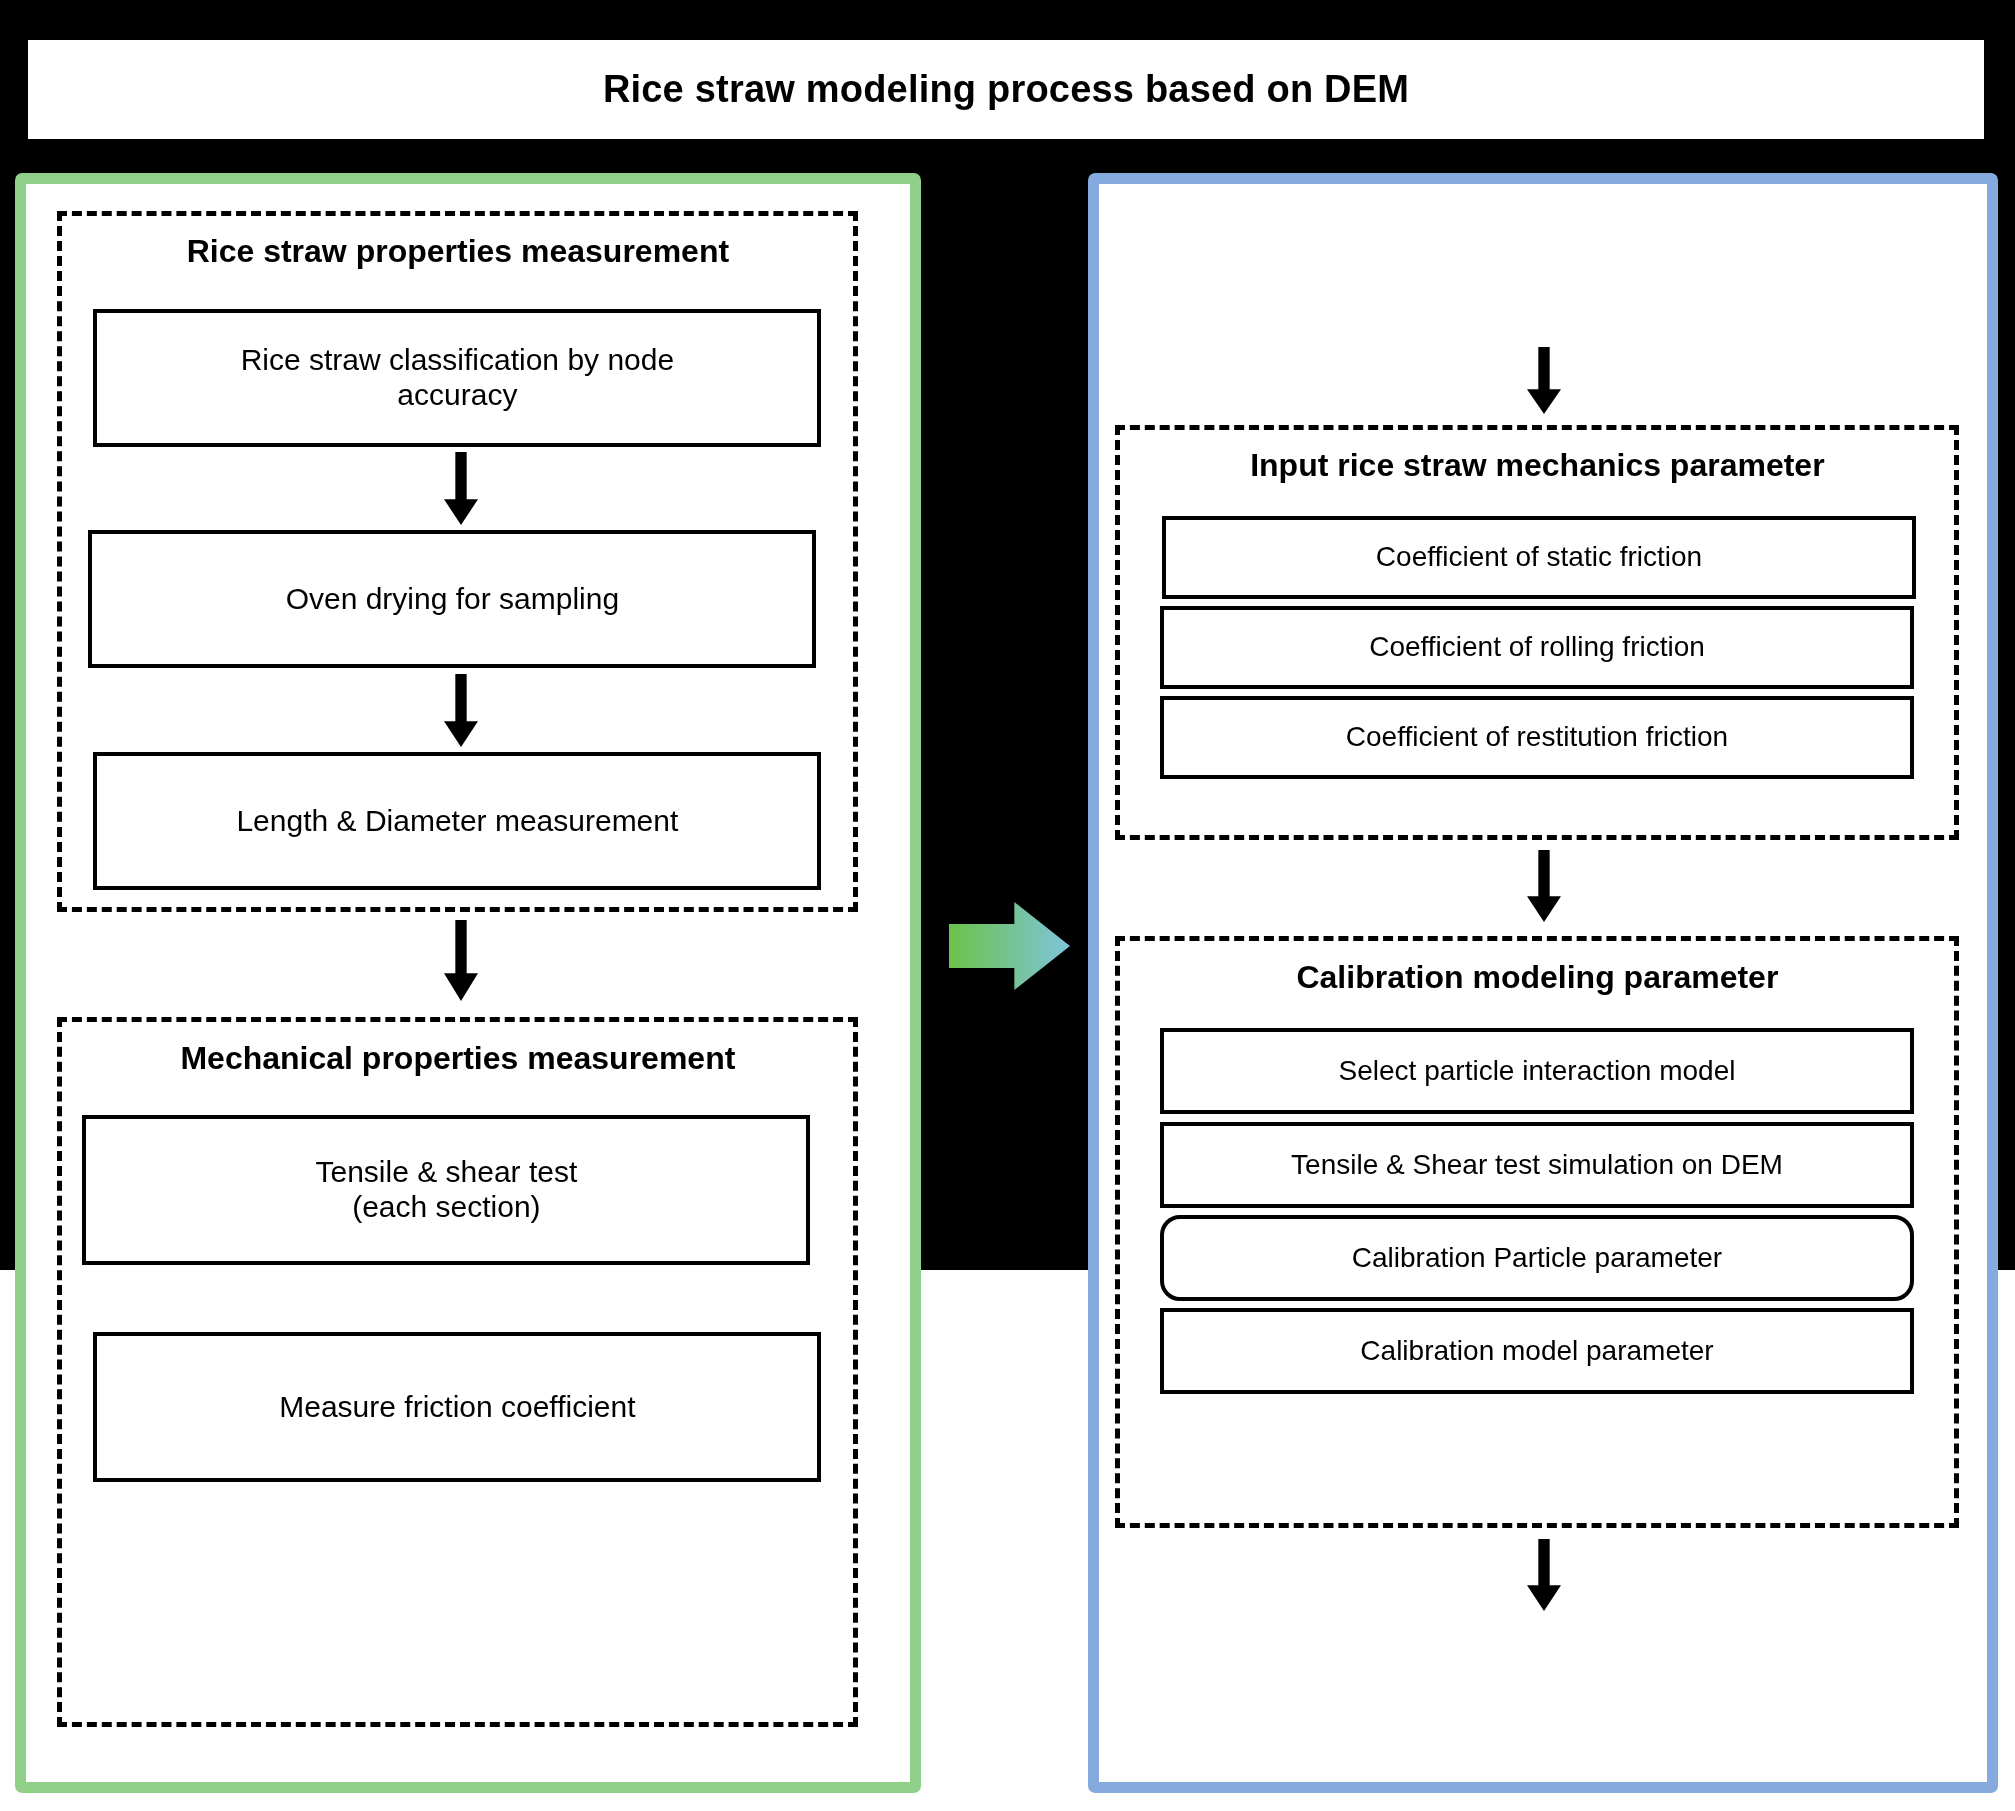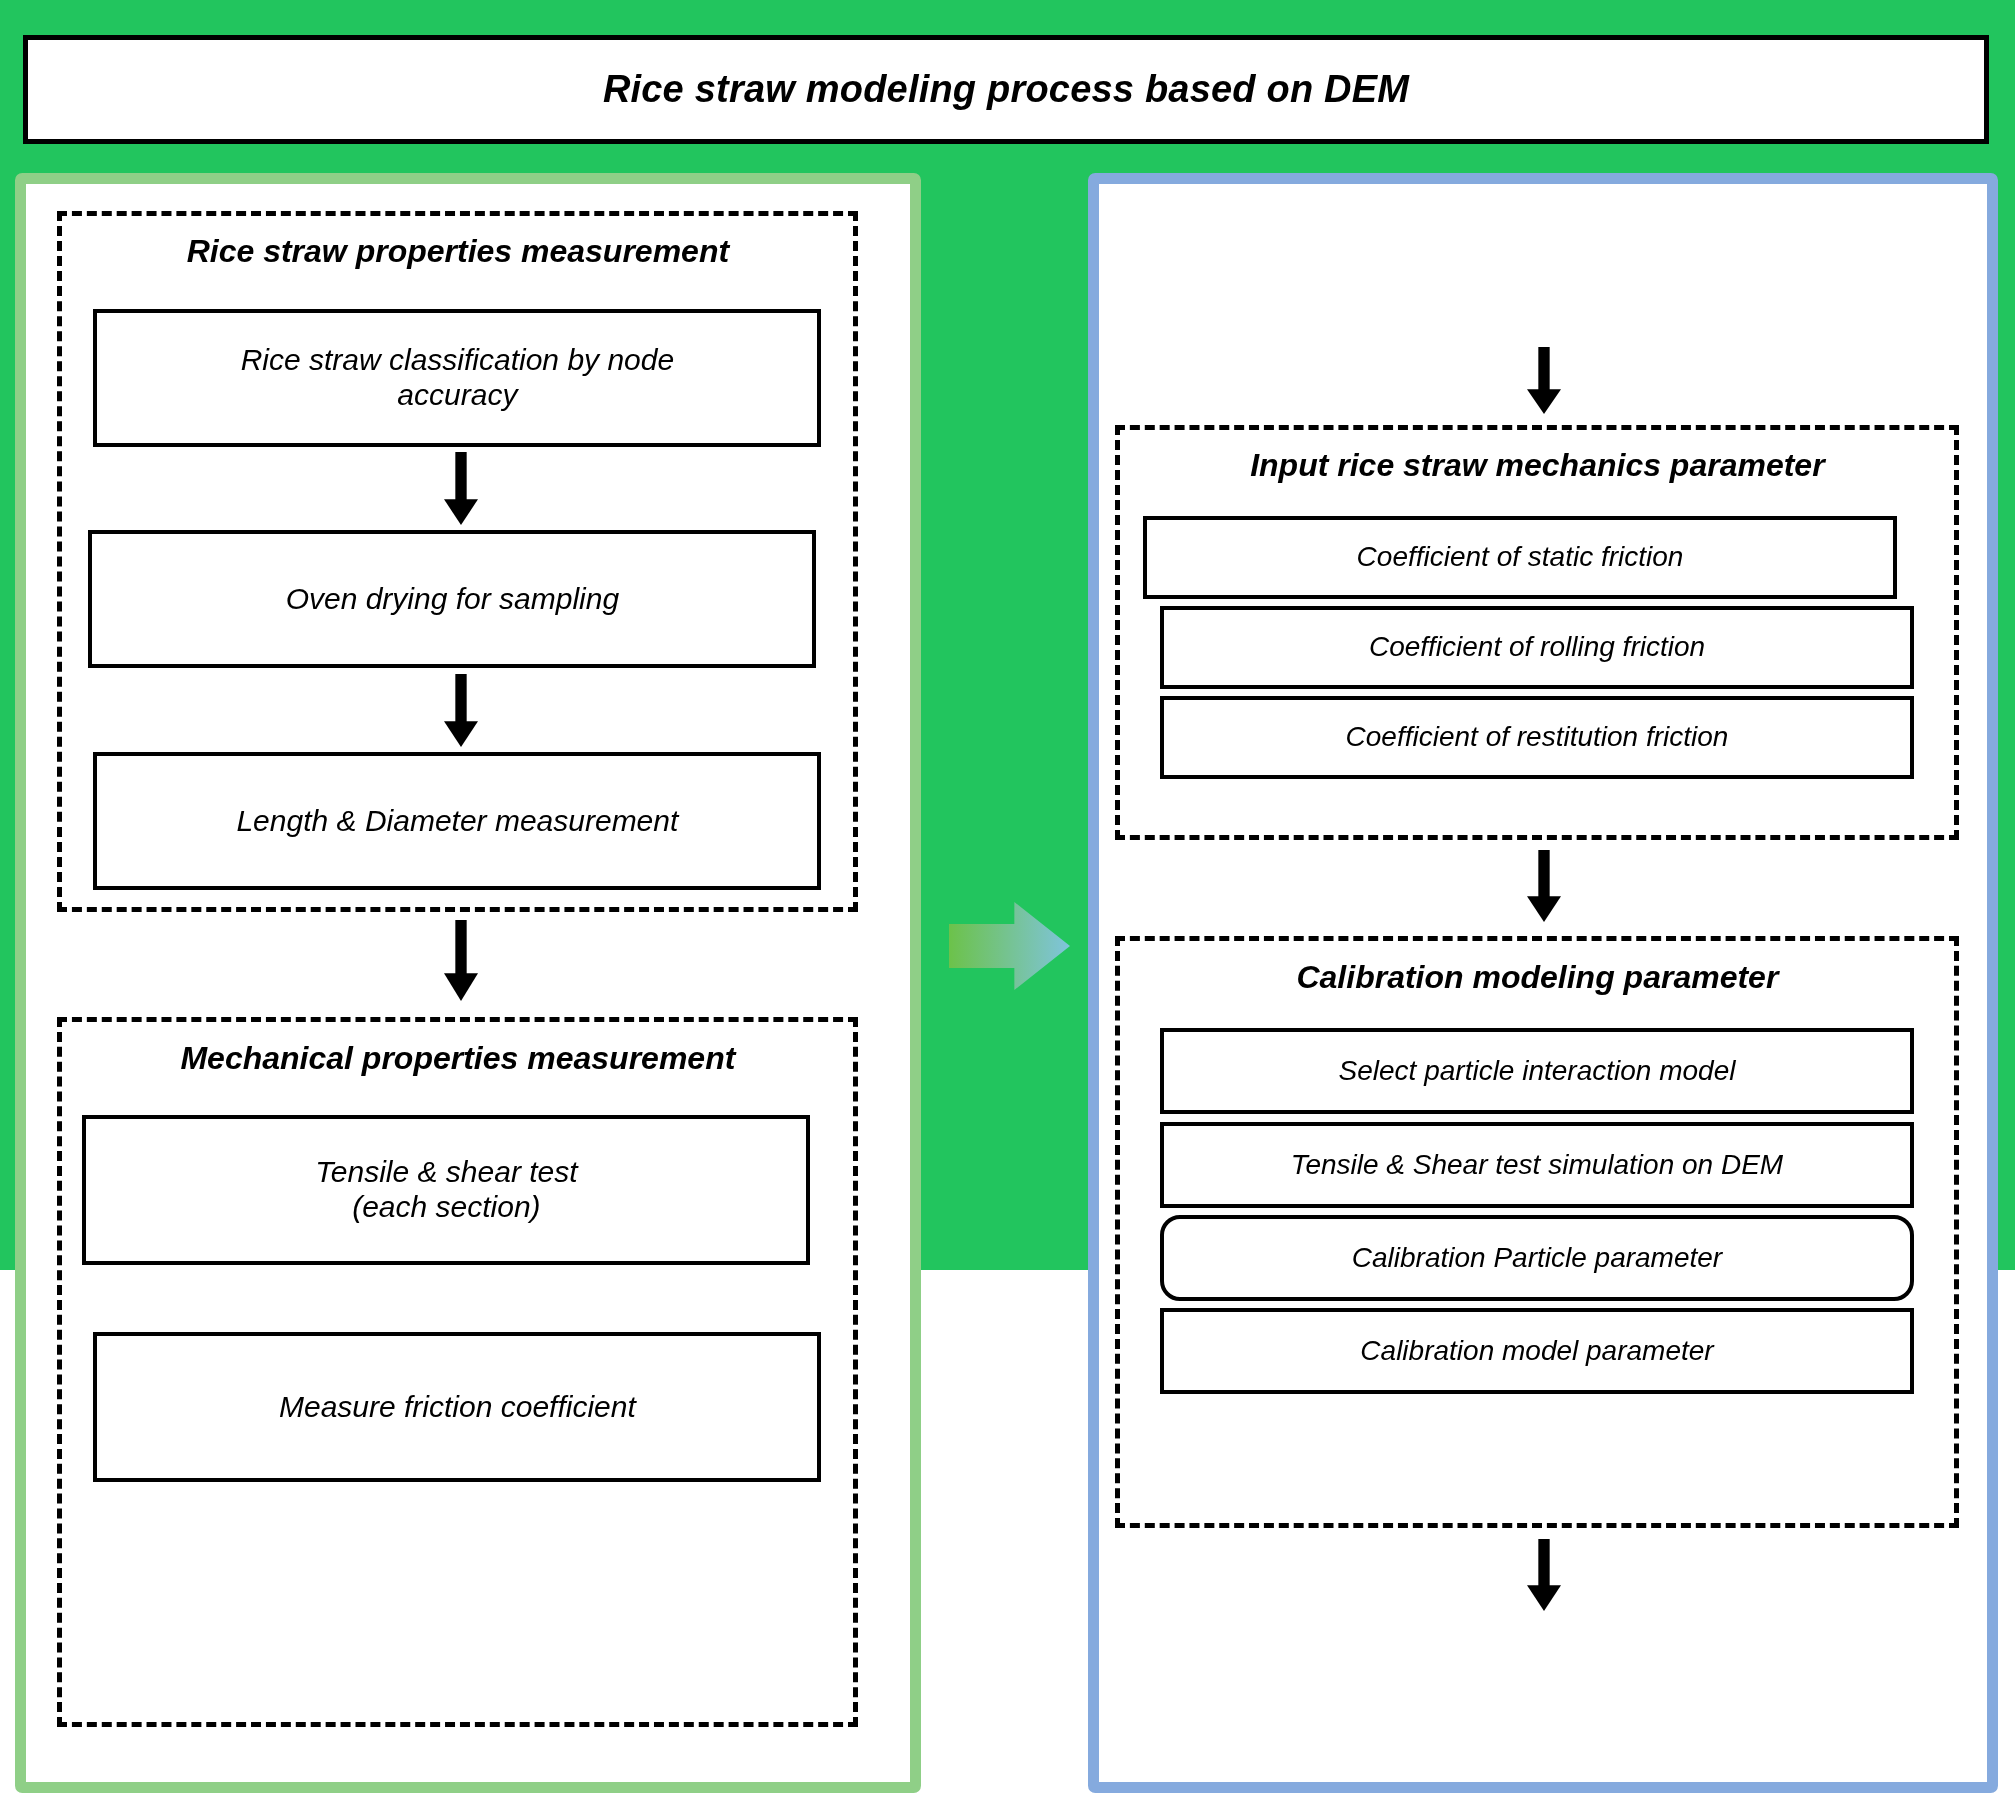--- a/index.html
+++ b/index.html
@@ -12,22 +12,21 @@
     height: 1811px;
     font-family: "Liberation Sans", sans-serif;
     color: #000000;
     overflow: hidden;
   }
 
   .canvas {
     position: relative;
     width: 2015px;
     height: 1270px;
-    background: #22c55e;
-    font-style: italic;
+    background: #000000;
   }
 
   
   .title-box {
     position: absolute;
     left: 23px;
     top: 35px;
     width: 1966px;
     height: 109px;
     border: 5.6px solid #000000;
@@ -204,21 +203,21 @@
       <svg viewBox="0 0 66 130" preserveAspectRatio="none">
         <rect x="22" y="0" width="22" height="88" fill="#000"></rect>
         <polygon points="0,82 66,82 33,130" fill="#000"></polygon>
       </svg>
     </div>
 
     <div class="group" style="left:16.4px; top:241px; width:844px; height:415px;">
       <div class="group-title" style="top:17.4px;">Input rice straw mechanics parameter</div>
     </div>
 
-    <div class="node" style="left:44px; top:332px; width:754px; height:83px;">
+    <div class="node" style="left:63px; top:332px; width:754px; height:83px;">
       <div class="node-text sm">Coefficient of static friction</div>
     </div>
     <div class="node" style="left:61px; top:422px; width:754px; height:83px;">
       <div class="node-text sm">Coefficient of rolling friction</div>
     </div>
     <div class="node" style="left:61px; top:512px; width:754px; height:83px;">
       <div class="node-text sm">Coefficient of restitution friction</div>
     </div>
 
     <div class="arrow-down" style="left:428px; top:666px; height:72px;">

